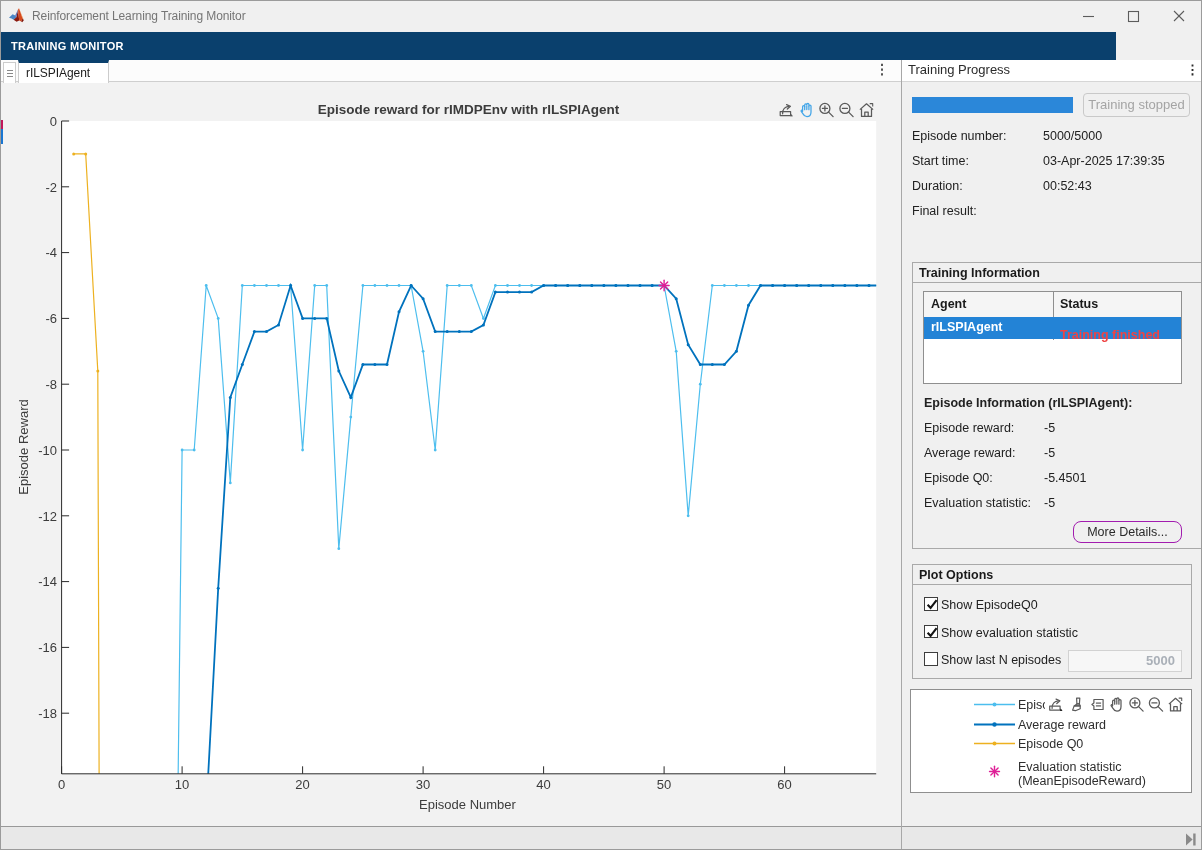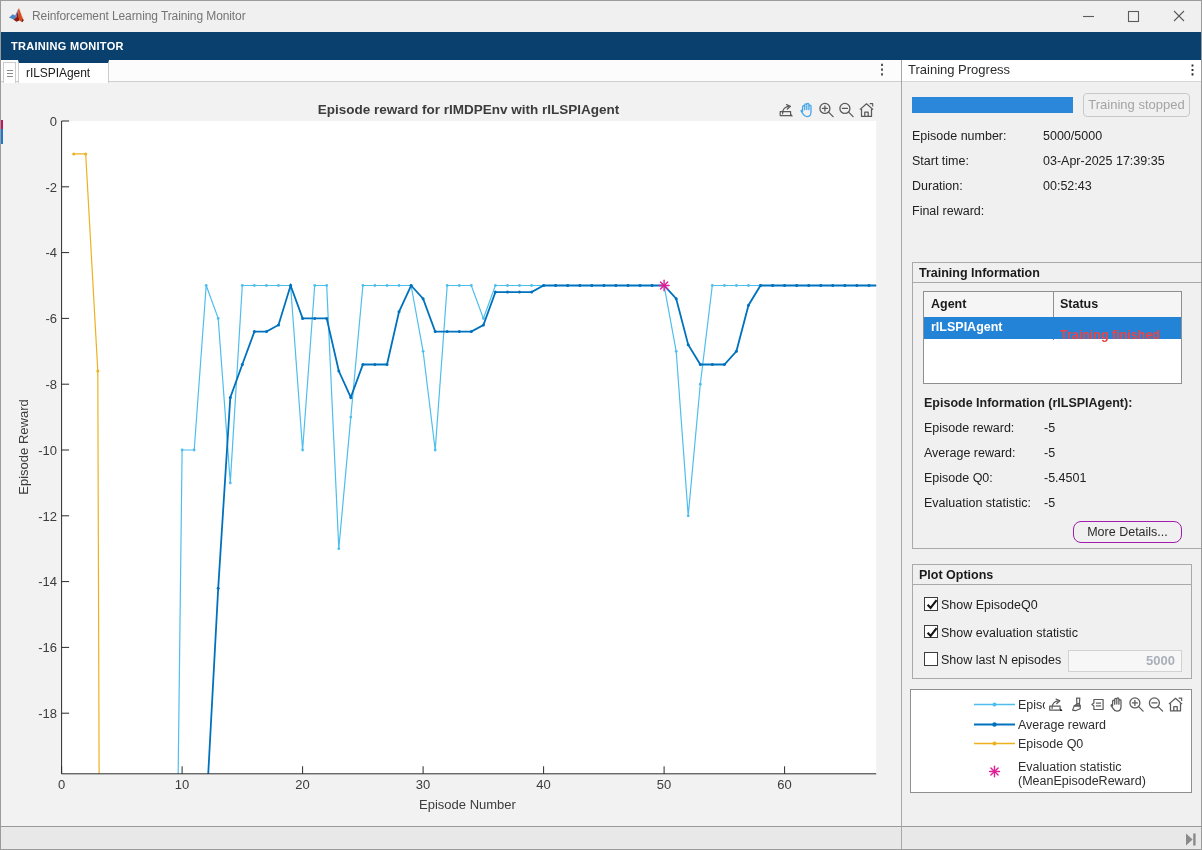--- a/index.html
+++ b/index.html
@@ -1,20 +1,20 @@
 <!DOCTYPE html>
 <html><head><meta charset="utf-8"><style>
 * { margin:0; padding:0; box-sizing:border-box; }
 html,body { width:1202px; height:850px; overflow:hidden; }
 body { font-family:"Liberation Sans", sans-serif; position:relative; background:#f0f0f0;
        border:1px solid #9b9b9b; }
 .abs { position:absolute; }
 .titlebar { left:0; top:0; width:1200px; height:31px; background:#f0f0f0; }
 .title-txt { left:31px; top:8px; font-size:12px; letter-spacing:-0.1px; color:#757575; }
-.ribbon { left:0; top:31px; width:1200px; height:28px; background:#0A406D; }
+.ribbon { left:0; top:31px; width:1115px; height:28px; background:#0A406D; }
 .ribbon-txt { left:10px; top:8px; font-size:11px; font-weight:bold; color:#fff; letter-spacing:.3px; }
 .tabstrip { left:0; top:59px; width:900px; height:22px; background:#fcfcfc; border-bottom:1px solid #cfcfcf; }
 .handle { left:2px; top:2px; width:13px; height:21px; background:#fff; border:1px solid #ccc; border-bottom:none; z-index:4; }
 .tab { left:17px; top:0; width:91px; height:23px; background:#fff; border-left:1px solid #ccc; border-right:1px solid #ccc; border-top:3px solid #0A406D; z-index:3; }
 .tab span { position:absolute; left:7px; top:2.5px; font-size:12px; letter-spacing:-0.05px; color:#1c1c1c; }
 .figure { left:0px; top:81px; width:900px; height:744px; background:#f2f2f2; }
 .vsep { left:900px; top:59px; width:1px; height:790px; background:#a8a8a8; z-index:5; }
 .chartsvg { position:absolute; left:0; top:0; }
 .rpanel { left:901px; top:59px; width:301px; height:766px; background:#f0f0f0; }
 .rhead { left:0; top:0; width:301px; height:22px; background:#fff; border-bottom:1px solid #d6d6d6; }
@@ -324,21 +324,21 @@
       <span class="abs dots3" style="left:284px;top:2px">⋮</span>
     </div>
   <div class="abs pbar"></div>
   <div class="abs btn-stop">Training stopped</div>
   <span class="abs lab" style="left:10px;top:69px">Episode number:</span>
     <span class="abs lab" style="left:141px;top:69px">5000/5000</span>
   <span class="abs lab" style="left:10px;top:94px">Start time:</span>
     <span class="abs lab" style="left:141px;top:94px">03-Apr-2025 17:39:35</span>
   <span class="abs lab" style="left:10px;top:119px">Duration:</span>
     <span class="abs lab" style="left:141px;top:119px">00:52:43</span>
-  <span class="abs lab" style="left:10px;top:144px">Final reward:</span>
+  <span class="abs lab" style="left:10px;top:144px">Final result:</span>
 
   <div class="abs gbox" style="left:10px;top:202px;width:300px;height:287px">
     <span class="btitle">Training Information</span>
     <div class="bline" style="top:19px"></div>
     <div class="abs tbl">
       <div class="hdr"></div>
         <div class="coldiv"></div>
         <div class="selrow"></div>
       <span class="cell" style="left:7px;top:5px;font-weight:bold;color:#1a1a1a">Agent</span>
       <span class="cell" style="left:136px;top:5px;font-weight:bold;color:#1a1a1a">Status</span>

